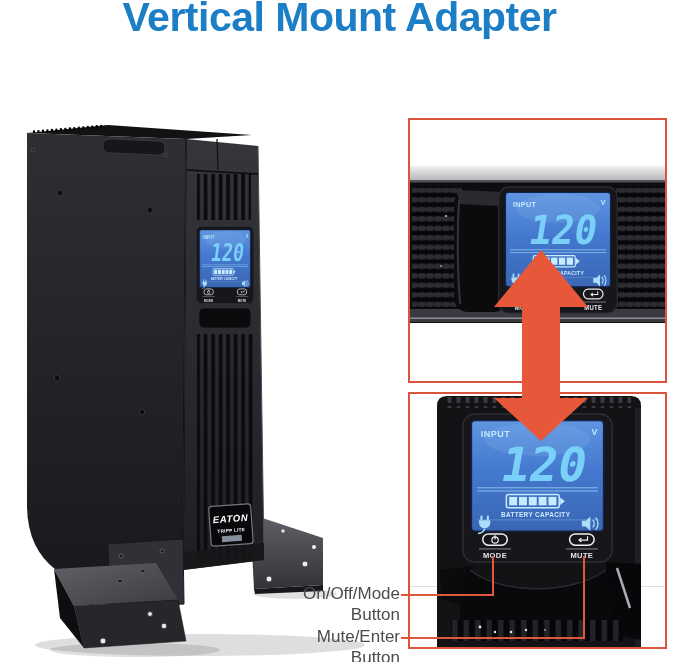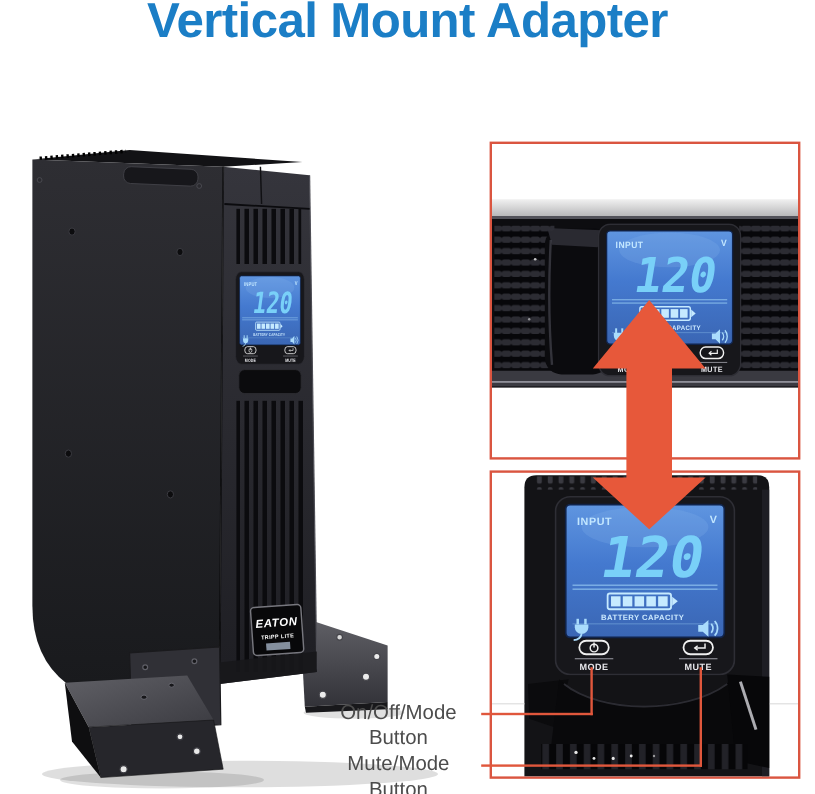--- a/index.html
+++ b/index.html
@@ -10,21 +10,21 @@
        text-align:center;font-size:41px;font-weight:bold;letter-spacing:-0.5px;
        color:#1b7ec6;}
   svg{display:block;}
   .photo{position:absolute;left:0;top:0;width:679px;height:662px;z-index:1;}
   .panel{position:absolute;border:2px solid #da5540;background:#ffffff;z-index:10;}
   .panel-top{left:408px;top:118px;width:255px;height:261px;}
   .panel-bottom{left:408px;top:392px;width:255px;height:253px;}
   .panel>svg{width:100%;height:100%;}
   .arrow-overlay{position:absolute;left:0;top:0;width:679px;height:662px;z-index:30;pointer-events:none;}
   .cline{position:absolute;background:#e0573c;z-index:25;}
-  .callout{position:absolute;z-index:40;font-size:17px;line-height:21px;color:#4c4c4c;text-align:center;width:136px;}
+  .callout{position:absolute;z-index:40;font-size:17px;line-height:21px;color:#4c4c4c;text-align:right;width:136px;}
   #callout-mode{left:264px;top:583px;}
   #callout-mute{left:264px;top:626px;}
   
   text{font-family:"Liberation Sans",sans-serif;}
   .lcd-small{fill:#c3e7ff;font-size:9.5px;font-weight:bold;letter-spacing:.5px;}
   .lcd-digits{fill:#79d0f8;font-size:50px;font-weight:bold;font-family:"DejaVu Sans Mono",monospace;}
   .lcd-cap{fill:#cdeaff;font-size:6.8px;font-weight:bold;letter-spacing:.4px;}
   .btn-label{fill:#e6e6ea;font-size:8px;font-weight:bold;letter-spacing:.4px;}
   .brand-main{fill:#ffffff;font-size:9.5px;font-weight:bold;font-style:italic;letter-spacing:.6px;}
   .brand-sub{fill:#ffffff;font-size:4.6px;font-weight:bold;letter-spacing:.3px;}
@@ -254,17 +254,17 @@
   <div class="cline" style="left:401px;top:594px;width:93px;height:2px;"></div>
   <div class="cline" style="left:492px;top:556px;width:2px;height:40px;"></div>
   <div class="cline" style="left:401px;top:637px;width:184px;height:2px;"></div>
   <div class="cline" style="left:583px;top:556px;width:2px;height:83px;"></div>
 
   <div class="callout" id="callout-mode">
     <div>On/Off/Mode</div>
     <div>Button</div>
   </div>
   <div class="callout" id="callout-mute">
-    <div>Mute/Mode</div>
+    <div>Mute/Enter</div>
     <div>Button</div>
   </div>
 
 </div>
 
 </body></html>

